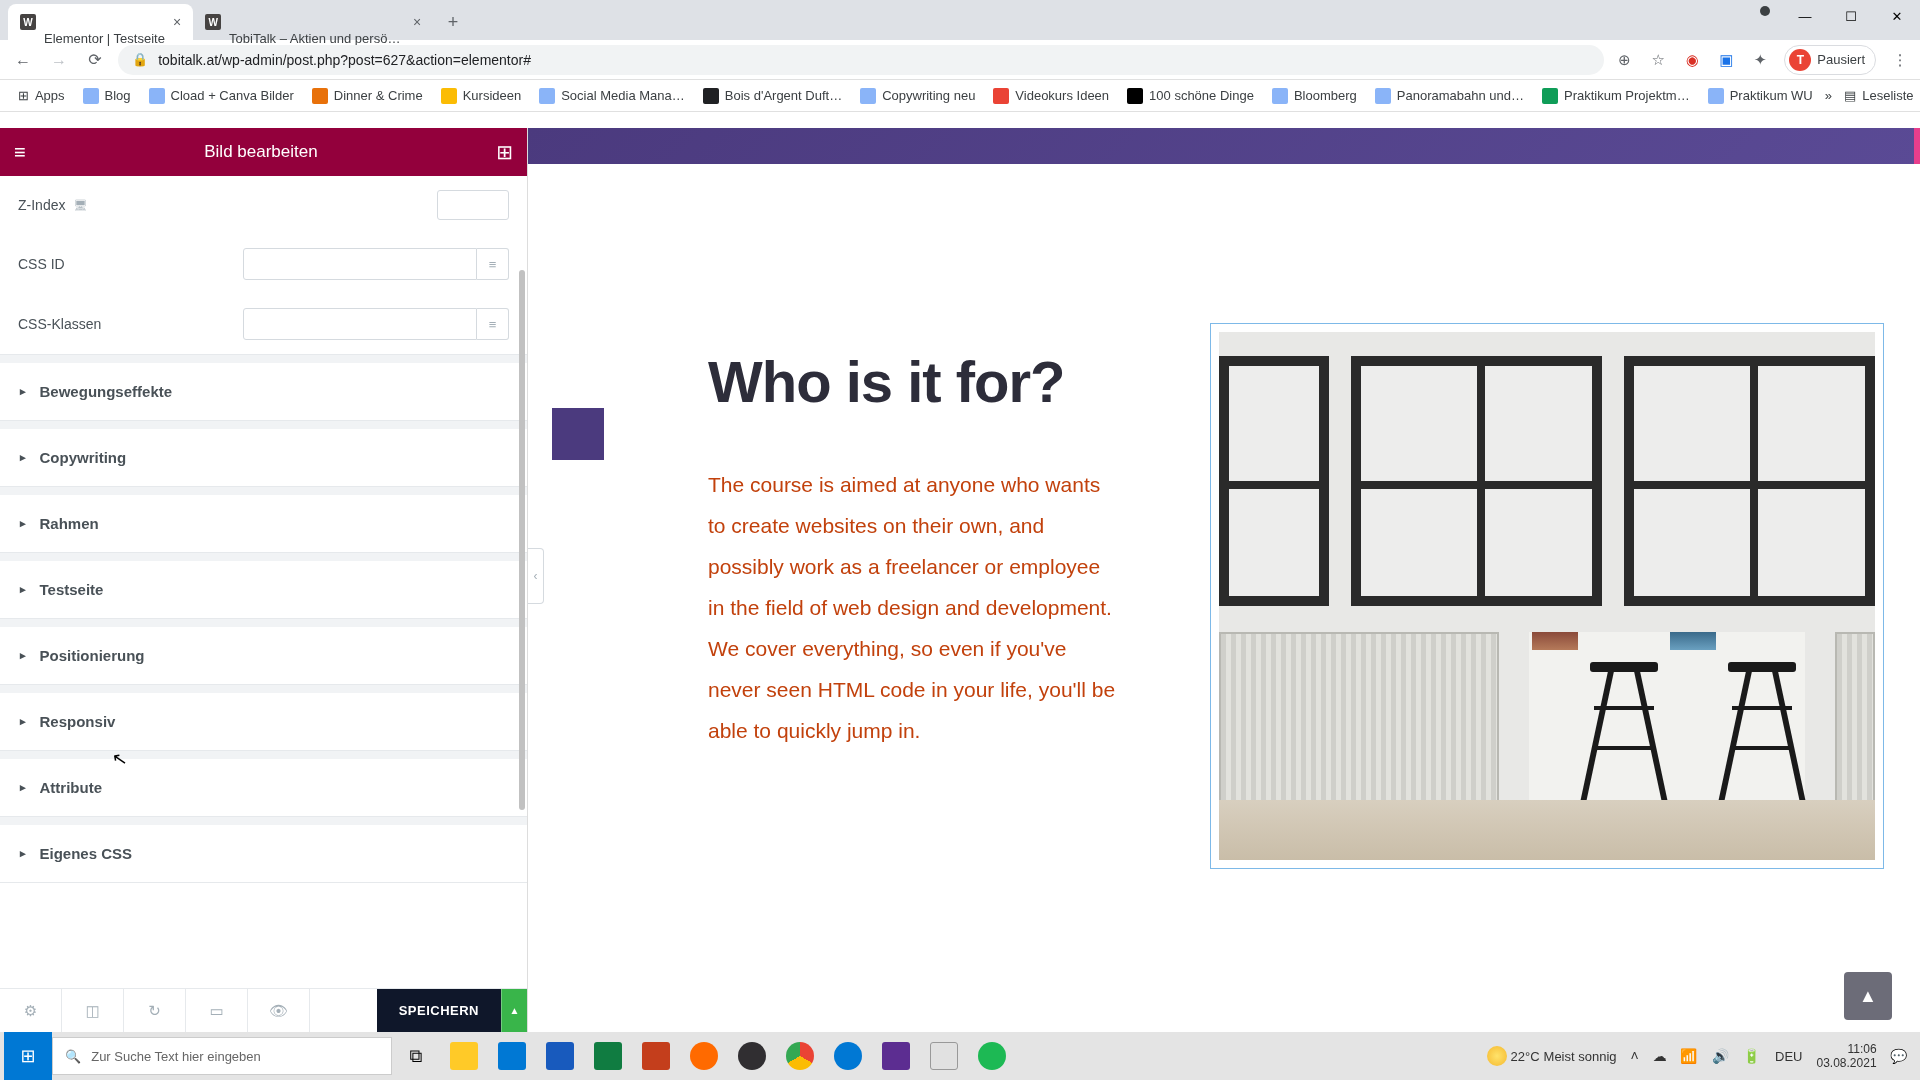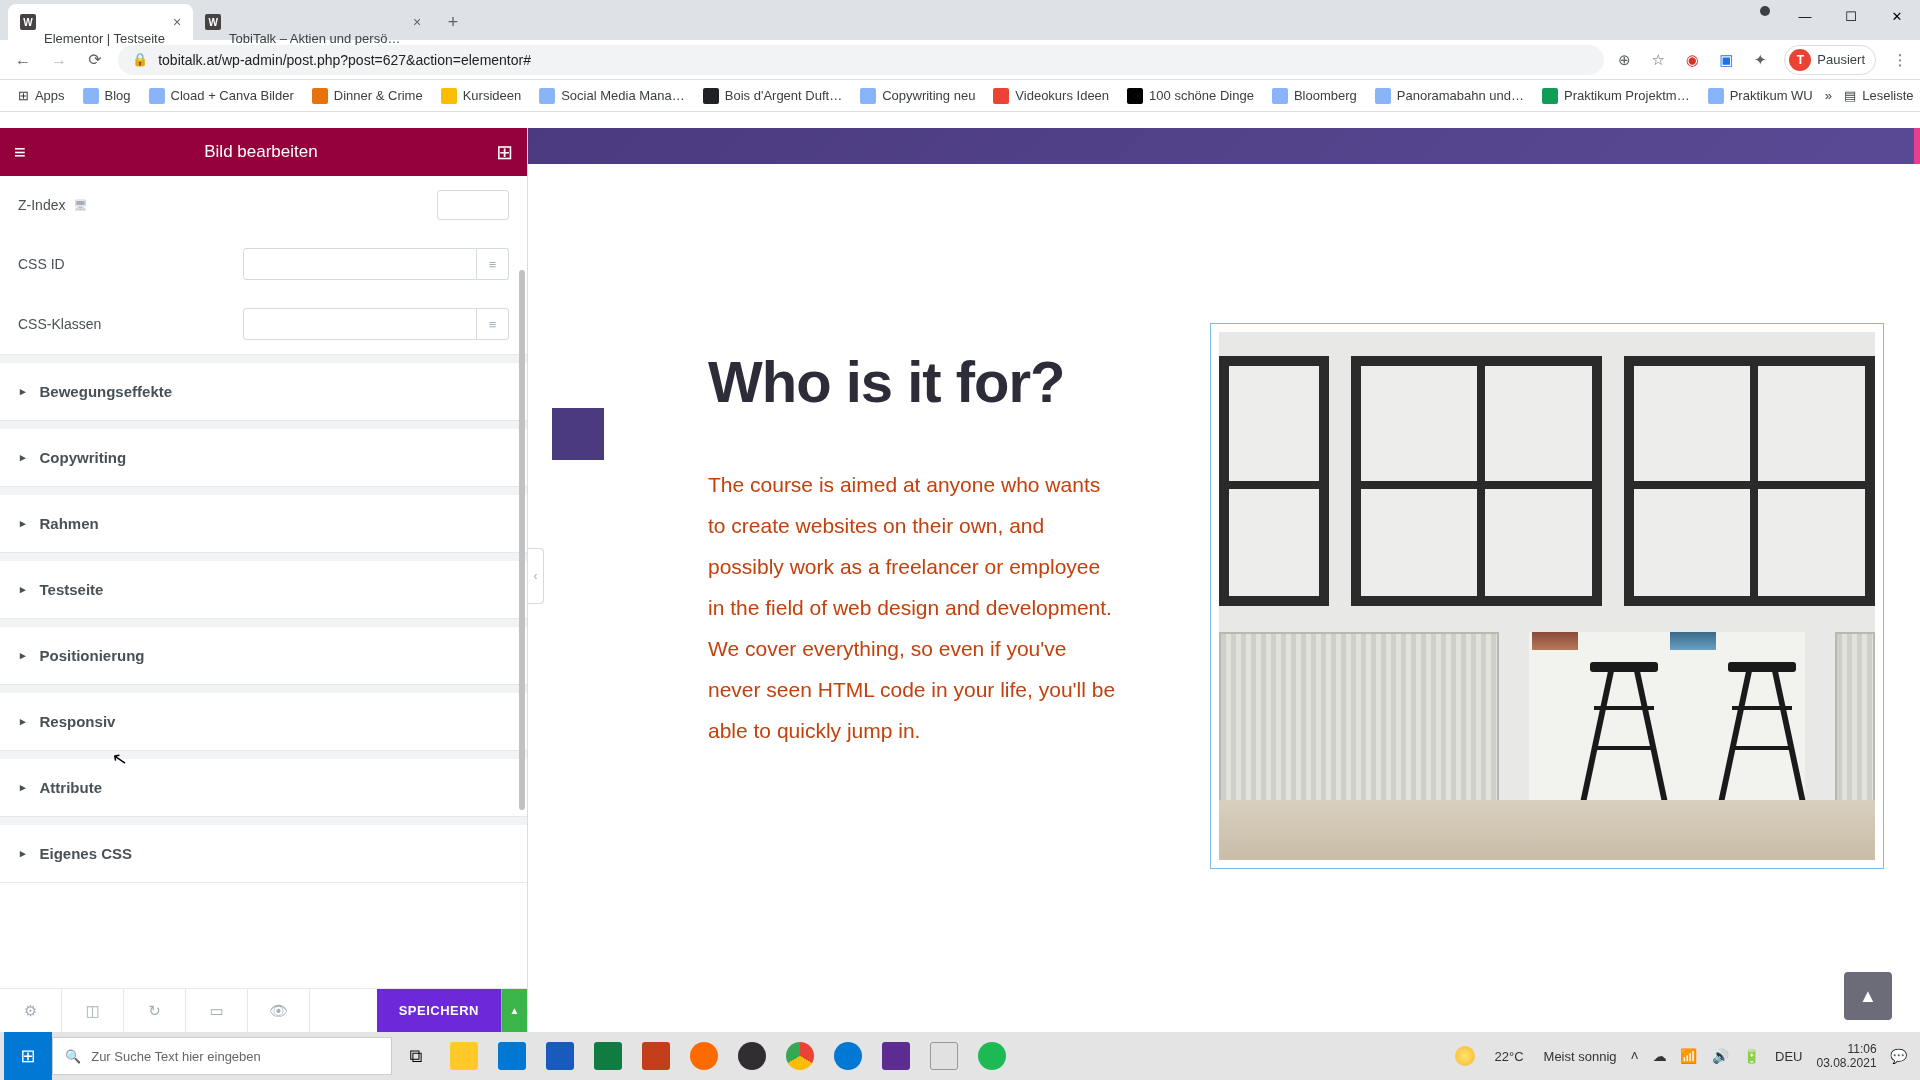--- a/index.html
+++ b/index.html
@@ -51,21 +51,21 @@
 .acc-gap { height:8px; background:#f1f3f5; }
 
 .help { text-align:center; padding:28px 0 14px; font-size:14px; color:#a4afb7; }
 .help .q { display:inline-flex; width:18px; height:18px; border:1px solid #a4afb7; border-radius:50%; align-items:center; justify-content:center; font-size:11px; margin-left:6px; }
 
 .sb-scroll-ind { position:absolute; top:142px; right:2px; width:6px; height:540px; background:#c1c1c1; border-radius:3px; }
 
 .sb-foot { height:44px; background:#fff; border-top:1px solid #e6e9ec; display:flex; align-items:center; }
 .sb-foot .fico { flex:0 0 auto; width:62px; height:44px; display:flex; align-items:center; justify-content:center; color:#a4afb7; font-size:15px; border-right:1px solid #e6e9ec; }
 .save-box { margin-left:auto; display:flex; height:44px; }
-.save-btn { background:#6d28d9; color:#fff; font-weight:700; font-size:13px; letter-spacing:0.5px; padding:0 22px; display:flex; align-items:center; }
+.save-btn { background:#0f172a; color:#fff; font-weight:700; font-size:13px; letter-spacing:0.5px; padding:0 22px; display:flex; align-items:center; }
 .save-more { background:#39b54a; border-left:1px solid rgba(255,255,255,0.3); width:26px; display:flex; align-items:center; justify-content:center; color:#fff; font-size:10px; }
 
 
 .preview { flex:1; position:relative; background:#fff; overflow:hidden; }
 .purple-band { position:absolute; top:0; left:0; right:0; height:36px; background:linear-gradient(135deg,#4b3a7e,#5a4a95); }
 .purple-band .edge { position:absolute; right:0; top:0; width:6px; height:36px; background:#e83e8c; }
 .collapse-handle { position:absolute; left:0; top:420px; width:16px; height:56px; background:#fff; border:1px solid #d5dadf; border-left:none; border-radius:0 4px 4px 0; display:flex; align-items:center; justify-content:center; color:#a4afb7; font-size:12px; }
 .sq { position:absolute; top:280px; left:24px; width:52px; height:52px; background:#4b3a7e; }
 .txtcol { width:560px; padding-left:150px; }
 .heading { font-size:58px; font-weight:700; color:#2d2d3a; margin-bottom:50px; letter-spacing:-1px; }
@@ -99,21 +99,21 @@
 
 
 .taskbar { position:absolute; left:0; right:0; bottom:0; height:48px; background:#e4e4e4; display:flex; align-items:center; padding:0 4px; font-size:13px; }
 .tb-start { width:48px; height:48px; display:flex; align-items:center; justify-content:center; background:#0078d4; color:#fff; font-size:18px; }
 .tb-search { width:340px; height:38px; background:#fff; margin-left:0; display:flex; align-items:center; padding:0 12px; color:#666; gap:10px; border:1px solid #ccc; }
 .tb-icons { display:flex; height:48px; }
 .tb-ico { width:48px; height:48px; display:flex; align-items:center; justify-content:center; font-size:18px; }
 .tb-ico.app { background:transparent; }
 .tb-ico .sq2 { width:28px; height:28px; border-radius:3px; }
 .tb-right { margin-left:auto; display:flex; align-items:center; gap:14px; padding-right:8px; color:#333; }
-.weather { display:flex; align-items:center; gap:20px; }
+.weather { display:flex; align-items:center; gap:4px; }
 .weather .sun { width:20px; height:20px; border-radius:50%; background:radial-gradient(#ffe36b,#f5b82e); }
 .tray-ico { font-size:14px; color:#333; }
 .clock { text-align:right; font-size:12px; line-height:1.2; }
 </style>
 </head>
 <body>
 
 <div class="tabs-row">
   <div class="tab active">
     <div class="favicon">W</div>

